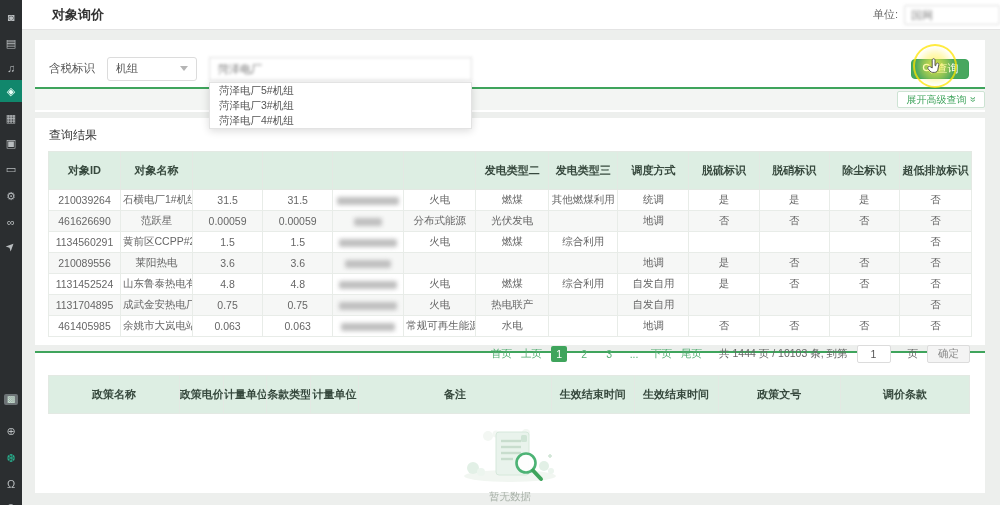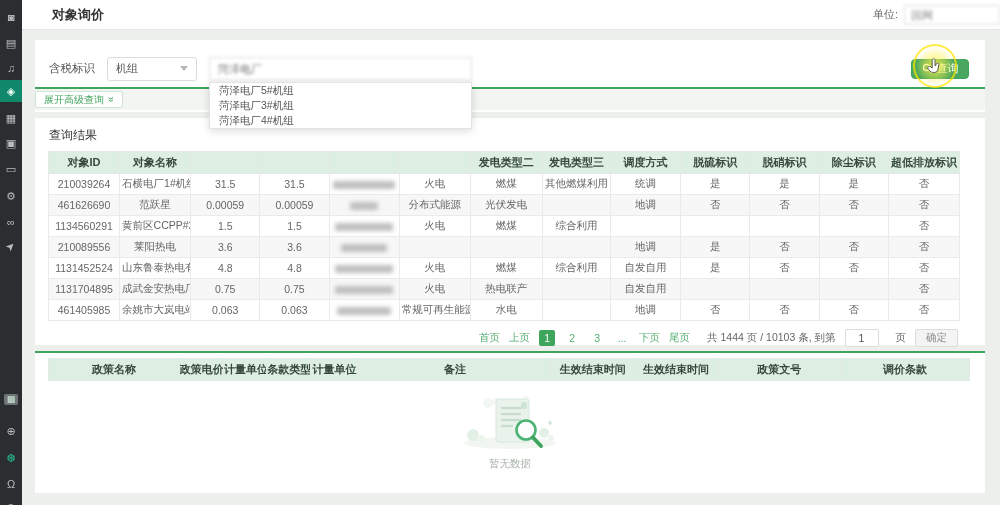--- a/index.html
+++ b/index.html
@@ -41,30 +41,30 @@
   .kw-wrap { position:relative; margin-left:12px; width:263px; }
   .kw { width:263px; height:24px; border:1px solid #dcdcdc; background:#fff;
         font-size:11px; color:#777; line-height:22px; padding:0 8px; }
   .dropdown { position:absolute; top:25px; left:0; width:263px; background:#fff;
               border:1px solid #e3e3e3; box-shadow:0 2px 8px rgba(0,0,0,.14); z-index:60; }
   .dd-item { height:15px; line-height:15px; font-size:10.5px; color:#555; padding:0 9px;
              white-space:nowrap; cursor:pointer; }
   .btn-query { margin-left:auto; margin-right:1px; width:58px; height:20px; background:#49a75f;
                border:1px solid #3fa45c; border-radius:4px; color:#fff; font-size:11px;
                display:flex; align-items:center; justify-content:center; gap:4px; cursor:pointer; }
-  .adv-band { height:21px; background:#f3f5f3; display:flex; align-items:center; justify-content:flex-start; }
+  .adv-band { height:21px; background:#f3f5f3; display:flex; align-items:center; justify-content:flex-end; }
   .adv-btn { background:#fff; border:1px solid #cde3d3; border-radius:2px; color:#3fa45c;
              font-size:10px; height:17px; padding:0 8px; display:flex; align-items:center; gap:4px; cursor:pointer; }
   .dchev { display:inline-block; transform:rotate(-90deg); font-size:10px; color:#3fa45c; }
 
   
-  .panel-results { margin-top:6px; height:227px; padding:7px 25px 0 13px; }
+  .panel-results { margin-top:6px; height:227px; padding:7px 13px 0 13px; }
   .sec-title { font-size:12px; color:#333; padding:2px 0 7px 1px; }
   table { border-collapse:collapse; width:100%; table-layout:fixed; }
-  .grid th { background:#ddeee3; border:1px solid #e3e9e3; height:22px; font-size:11px;
+  .grid th { background:#ddeee3; border:1px solid #e3e9e3; height:38px; font-size:11px;
              color:#37493e; font-weight:bold; text-align:center; overflow:hidden; white-space:nowrap;margin-left:12px; }
   .grid td { border:1px solid #e8ece8; height:21px; font-size:10.5px; color:#666; text-align:center;
              overflow:hidden; white-space:nowrap; padding:0 2px; }
   .grid tr.alt td { background:#f6f7f6; }
   .blurbar { display:inline-block; height:8px; border-radius:2px; background:#bfbfbf; filter:blur(2px); vertical-align:middle; }
 
   .pagination { display:flex; align-items:center; justify-content:flex-end; gap:9px;
                 margin-top:8px; font-size:10.5px; color:#54ae72; padding-right:2px; }
   .pg-link { cursor:pointer;font-family:Liberation Serif, serif; }
   .pg-num { min-width:16px; height:16px; line-height:16px; text-align:center; cursor:pointer; }
@@ -75,21 +75,21 @@
   .pg-confirm { height:18px; padding:0 10px; background:#f4f4f4; border:1px solid #dcdcdc;
                 border-radius:2px; color:#8a8a8a; font-size:10.5px; cursor:pointer; }
 
   
   .panel-policy { margin-top:6px; height:142px; }
   .tabs { display:flex; padding-left:13px; }
   .tab { height:22px; line-height:22px; padding:0 14px; font-size:11px; cursor:pointer; }
   .tab.active { background:#42a55d; color:#fff; font-weight:bold; }
   .tab.inactive { background:#f1f2f1; color:#9aa59c; border:1px solid #e6e6e6; border-bottom:none; }
   .green-line { height:2px; background:#3fa45c; }
-  .policy-wrap { padding:5px 15px 0 13px; }
+  .policy-wrap { padding:22px 15px 0 13px; }
   .empty { text-align:center; padding-top:12px; }
   .empty-text { font-size:10.5px; color:#a9b2a9; margin-top:2px; }
 
   
   .click-glow { position:absolute; left:913px; top:44px; width:44px; height:44px; border-radius:50%;
                 background:radial-gradient(circle, rgba(255,240,70,.85) 0%, rgba(255,240,70,.35) 45%, rgba(255,240,70,0) 70%);
                 border:2px solid rgba(255,228,0,.75); z-index:90; pointer-events:none; }
   .cursor { position:absolute; left:926px; top:58px; z-index:95; pointer-events:none; }
 </style>
 </head>

